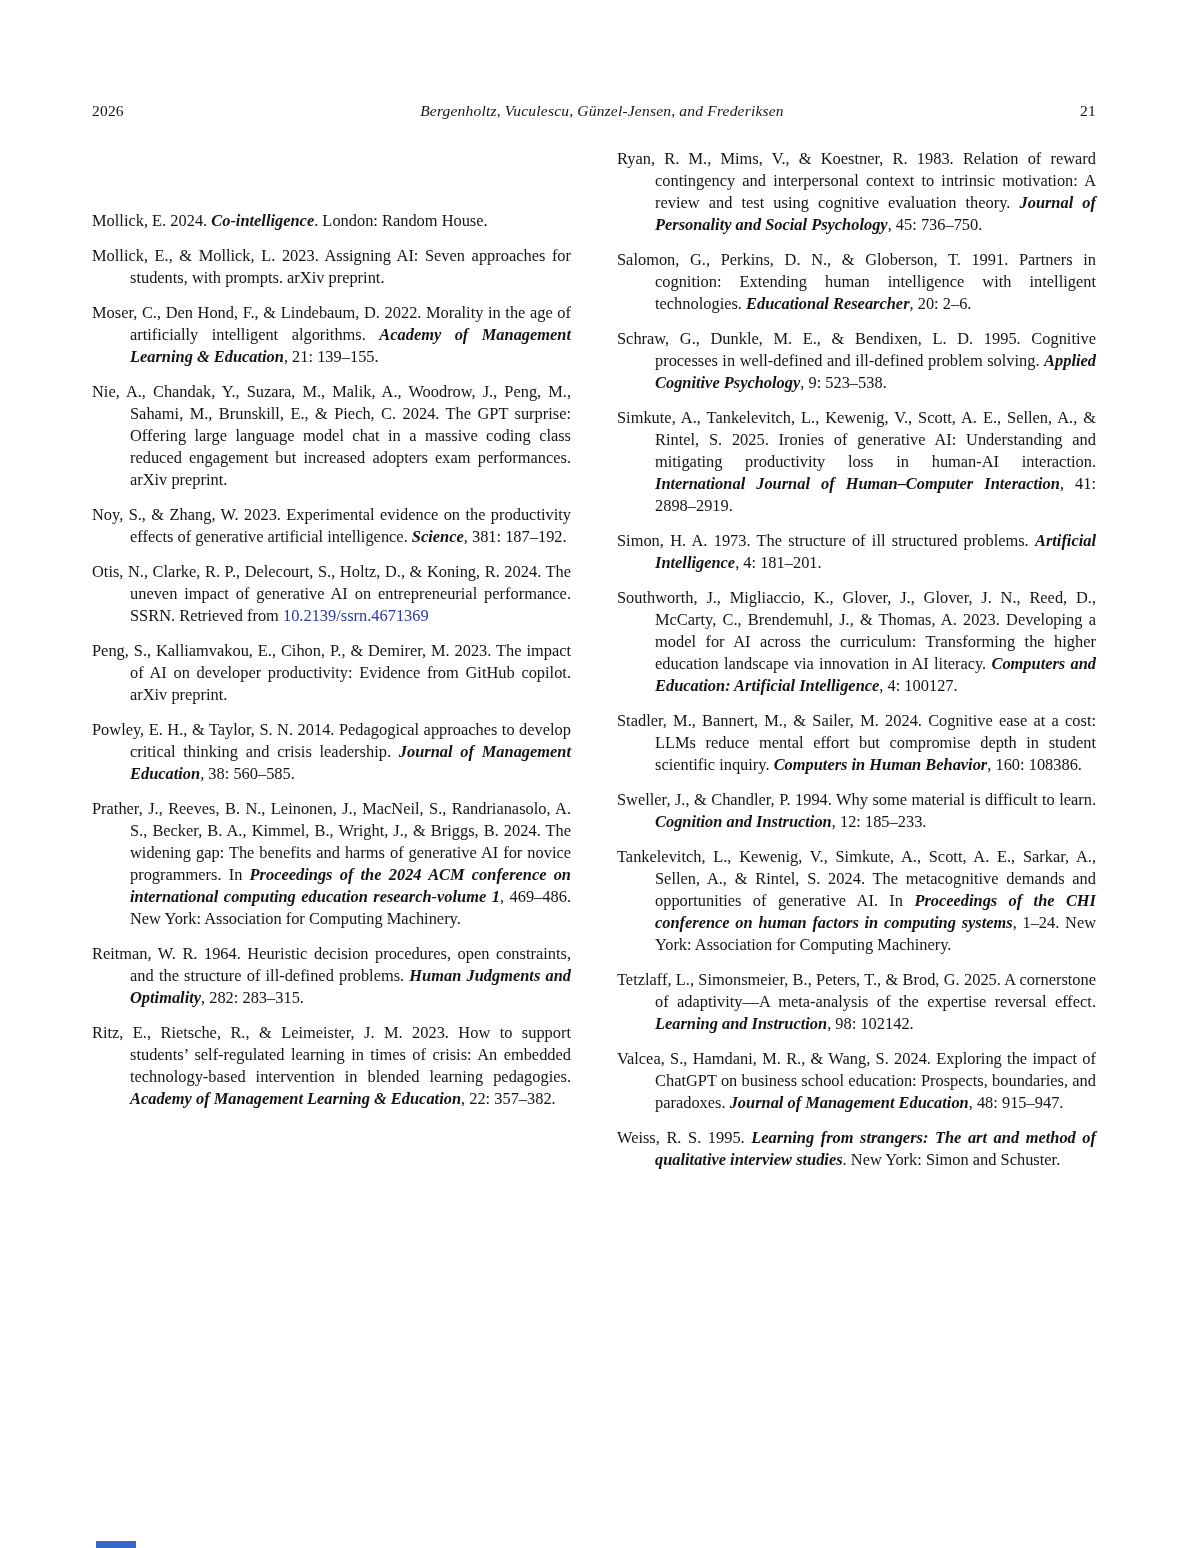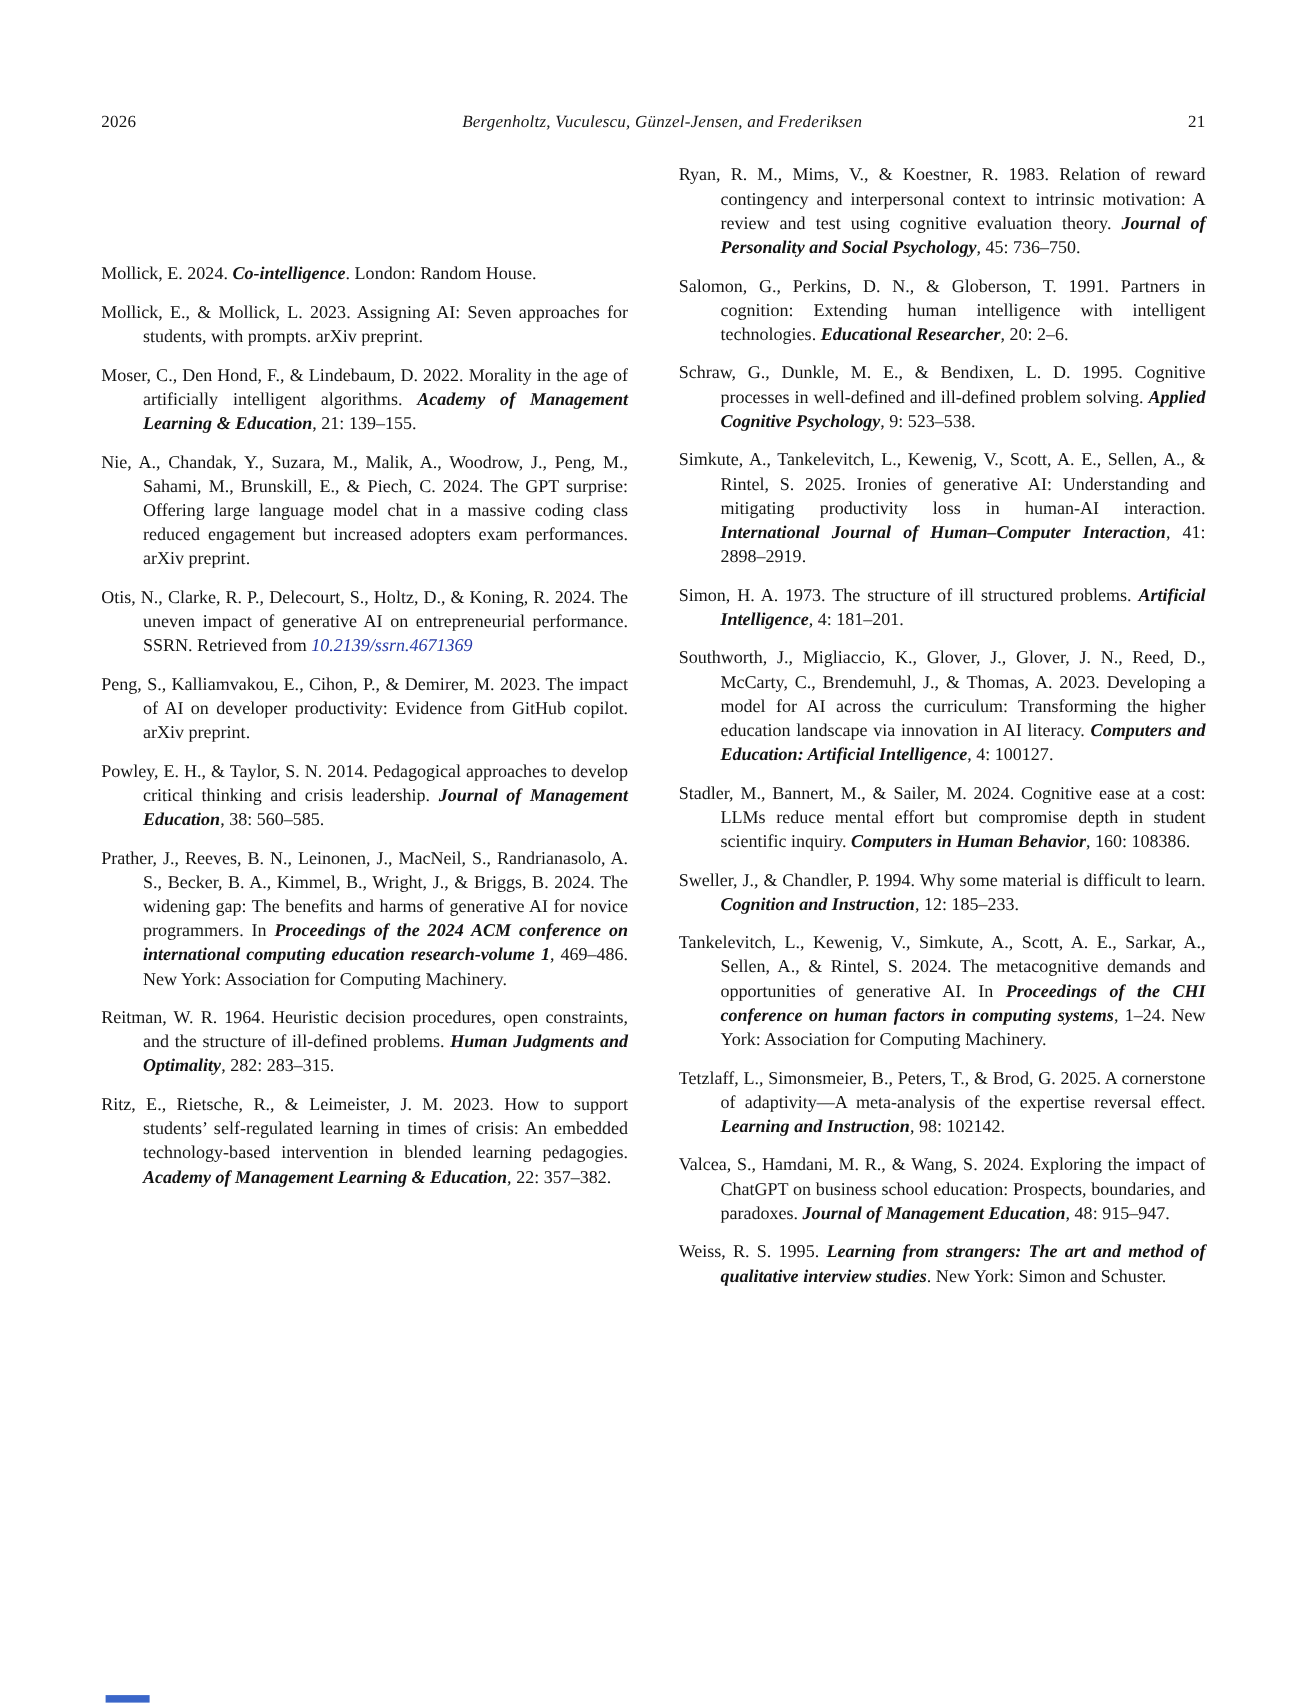--- a/index.html
+++ b/index.html
@@ -43,21 +43,20 @@
     hyphens: auto;
     -webkit-hyphens: auto;
   }
   .journal {
     font-weight: bold;
     font-style: italic;
   }
   .doi-link {
     text-decoration: none;
     cursor: pointer;
-    font-style: italic;
   }
   .bottom-artifact {
     position: absolute;
     left: 96px;
     bottom: 0;
     width: 40px;
     height: 7px;
   }
 </style>
 </head>
@@ -70,20 +69,21 @@
     <span class="running-title">Bergenholtz, Vuculescu, Günzel-Jensen, and Frederiksen</span>
     <span>21</span>
   </header>
 
   <main class="columns">
     <div class="col" id="col-left">
         <p class="ref"><span class="plain">Mollick, E. 2024. </span><span class="journal">Co-intelligence</span><span class="plain">. London: Random House.</span></p>
         <p class="ref"><span class="plain">Mollick, E., &amp; Mollick, L. 2023. Assigning AI: Seven approaches for students, with prompts. arXiv preprint.</span></p>
         <p class="ref"><span class="plain">Moser, C., Den Hond, F., &amp; Lindebaum, D. 2022. Morality in the age of artificially intelligent algorithms. </span><span class="journal">Academy of Management Learning &amp; Education</span><span class="plain">, 21: 139–155.</span></p>
         <p class="ref"><span class="plain">Nie, A., Chandak, Y., Suzara, M., Malik, A., Woodrow, J., Peng, M., Sahami, M., Brunskill, E., &amp; Piech, C. 2024. The GPT surprise: Offering large language model chat in a massive coding class reduced engagement but increased adopters exam performances. arXiv preprint.</span></p>
+        <p class="ref"><span class="plain">Noy, S., &amp; Zhang, W. 2023. Experimental evidence on the productivity effects of generative artificial intelligence. </span><span class="journal">Science</span><span class="plain">, 381: 187–192.</span></p>
         <p class="ref"><span class="plain">Otis, N., Clarke, R. P., Delecourt, S., Holtz, D., &amp; Koning, R. 2024. The uneven impact of generative AI on entrepreneurial performance. SSRN. Retrieved from </span><a class="doi-link" href="#" style="color: rgb(36, 56, 166);">10.2139/ssrn.4671369</a></p>
         <p class="ref"><span class="plain">Peng, S., Kalliamvakou, E., Cihon, P., &amp; Demirer, M. 2023. The impact of AI on developer productivity: Evidence from GitHub copilot. arXiv preprint.</span></p>
         <p class="ref"><span class="plain">Powley, E. H., &amp; Taylor, S. N. 2014. Pedagogical approaches to develop critical thinking and crisis leadership. </span><span class="journal">Journal of Management Education</span><span class="plain">, 38: 560–585.</span></p>
         <p class="ref"><span class="plain">Prather, J., Reeves, B. N., Leinonen, J., MacNeil, S., Randrianasolo, A. S., Becker, B. A., Kimmel, B., Wright, J., &amp; Briggs, B. 2024. The widening gap: The benefits and harms of generative AI for novice programmers. In </span><span class="journal">Proceedings of the 2024 ACM conference on international computing education research-volume 1</span><span class="plain">, 469–486. New York: Association for Computing Machinery.</span></p>
         <p class="ref"><span class="plain">Reitman, W. R. 1964. Heuristic decision procedures, open constraints, and the structure of ill-defined problems. </span><span class="journal">Human Judgments and Optimality</span><span class="plain">, 282: 283–315.</span></p>
         <p class="ref"><span class="plain">Ritz, E., Rietsche, R., &amp; Leimeister, J. M. 2023. How to support students’ self-regulated learning in times of crisis: An embedded technology-based intervention in blended learning pedagogies. </span><span class="journal">Academy of Management Learning &amp; Education</span><span class="plain">, 22: 357–382.</span></p>
       </div>
     <div class="col" id="col-right">
         <p class="ref"><span class="plain">Ryan, R. M., Mims, V., &amp; Koestner, R. 1983. Relation of reward contingency and interpersonal context to intrinsic motivation: A review and test using cognitive evaluation theory. </span><span class="journal">Journal of Personality and Social Psychology</span><span class="plain">, 45: 736–750.</span></p>
         <p class="ref"><span class="plain">Salomon, G., Perkins, D. N., &amp; Globerson, T. 1991. Partners in cognition: Extending human intelligence with intelligent technologies. </span><span class="journal">Educational Researcher</span><span class="plain">, 20: 2–6.</span></p>

